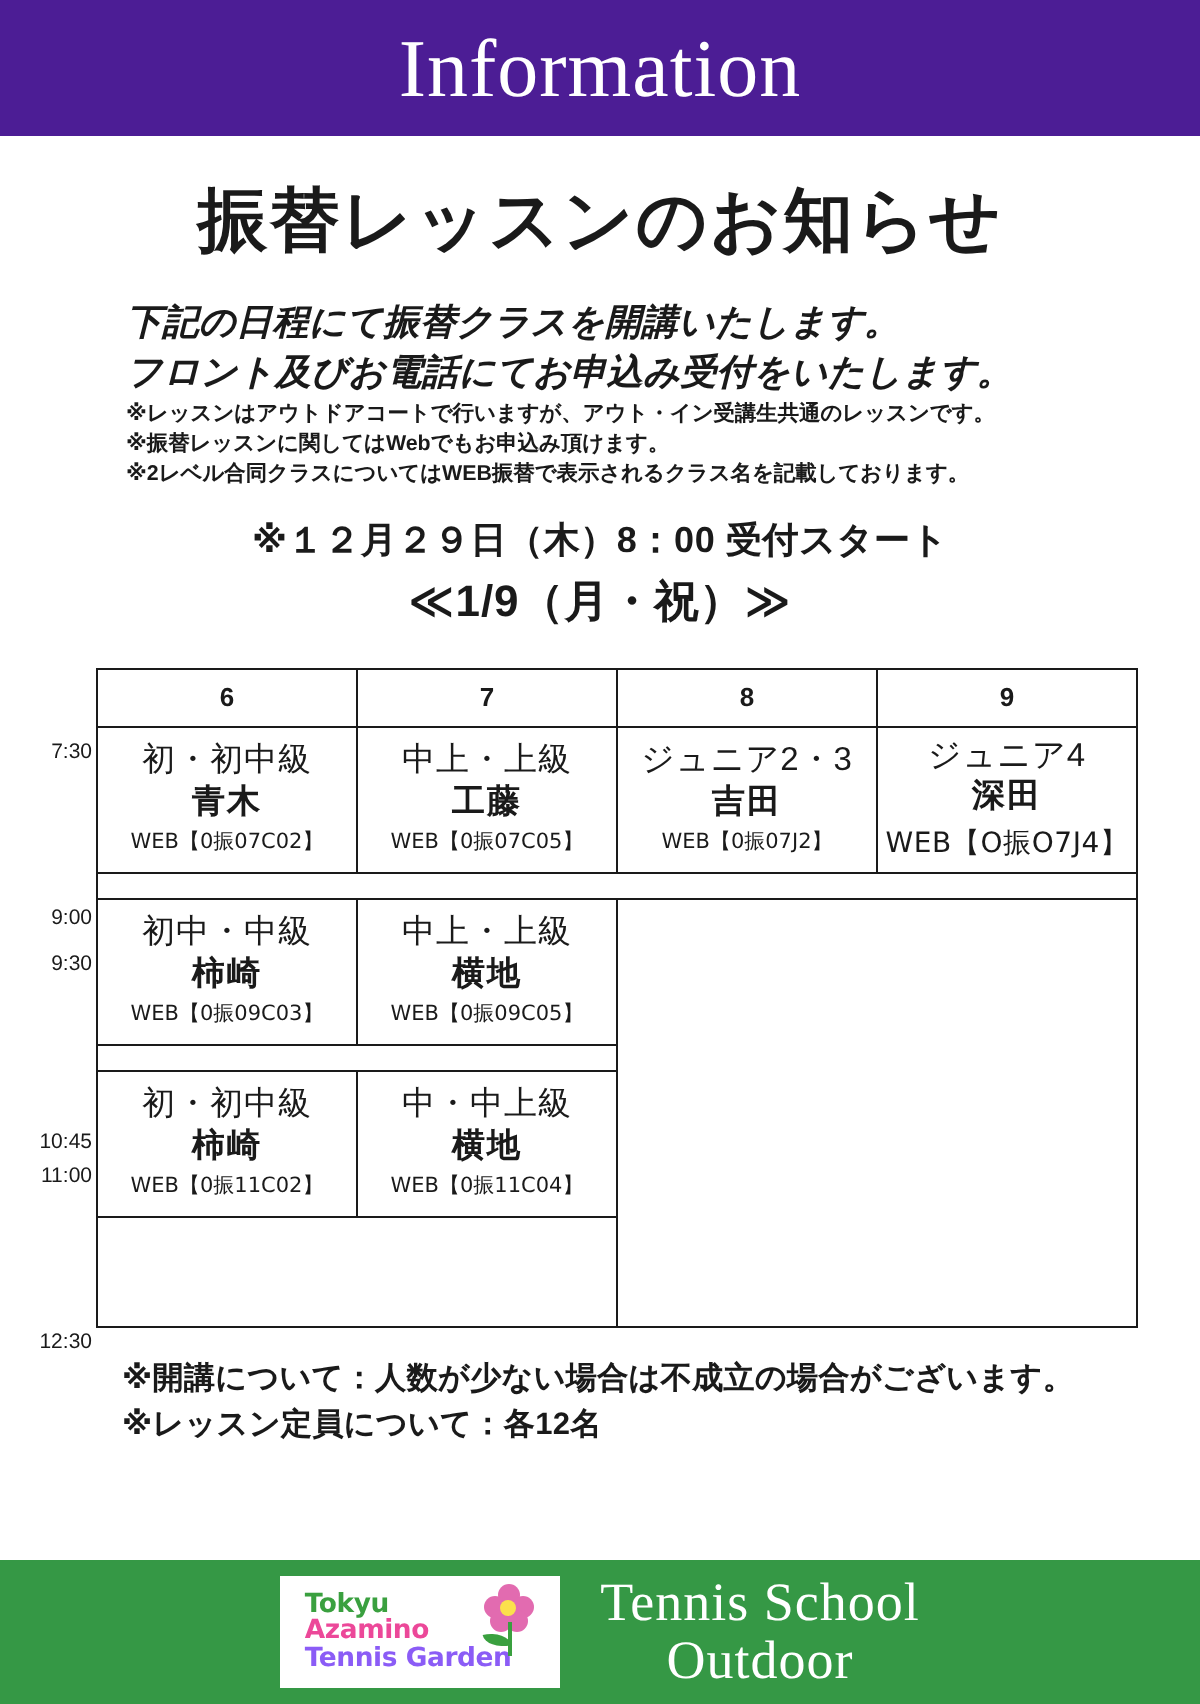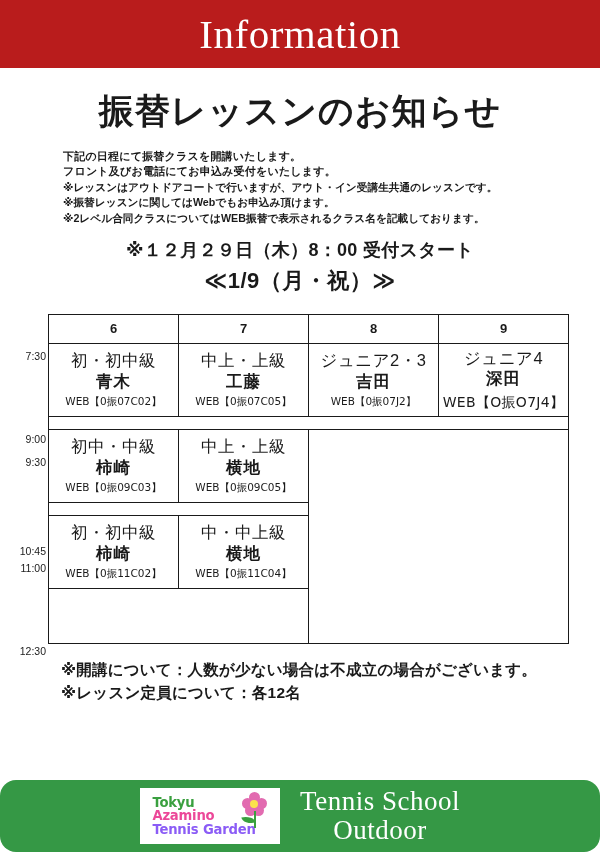--- a/index.html
+++ b/index.html
@@ -13,21 +13,21 @@
     height: 852px;
     font-family: "Liberation Sans", "DejaVu Sans", sans-serif;
     color: #1a1a1a;
     overflow: hidden;
     position: relative;
   }
 
   
   .banner {
     height: 68px;
-    background: #b91c1c;
+    background: #4c1d95;
     display: flex;
     align-items: center;
     justify-content: center;
   }
   .banner-text {
     color: #ffffff;
     font-family: "Liberation Serif", "DejaVu Serif", serif;
     font-size: 41px;
     line-height: 1;
     letter-spacing: 0.5px;
@@ -47,25 +47,26 @@
     font-weight: 700;
     letter-spacing: 1px;
     margin: 24px 0 18px 0;
     line-height: 1.1;
   }
 
   .lead {
     margin: 0 0 0 47px;
   }
   .lead-line {
-    font-size: 11px;
+    font-size: 18px;
     font-weight: 700;
     line-height: 1.42;
     letter-spacing: 0.2px;
     white-space: nowrap;
+    font-style: italic;
   }
   .note-line {
     font-size: 10.7px;
     font-weight: 700;
     line-height: 1.44;
     letter-spacing: 0px;
     white-space: nowrap;
   }
 
   .reception {
@@ -189,21 +190,20 @@
     position: absolute;
     left: 0;
     bottom: 0;
     width: 600px;
     height: 72px;
     background: #359845;
     display: flex;
     align-items: center;
     justify-content: center;
     gap: 20px;
-    border-radius: 16px;
   }
   .logo-box {
     background: #ffffff;
     width: 140px;
     height: 56px;
     display: flex;
     align-items: center;
     justify-content: center;
     box-sizing: border-box;
   }

